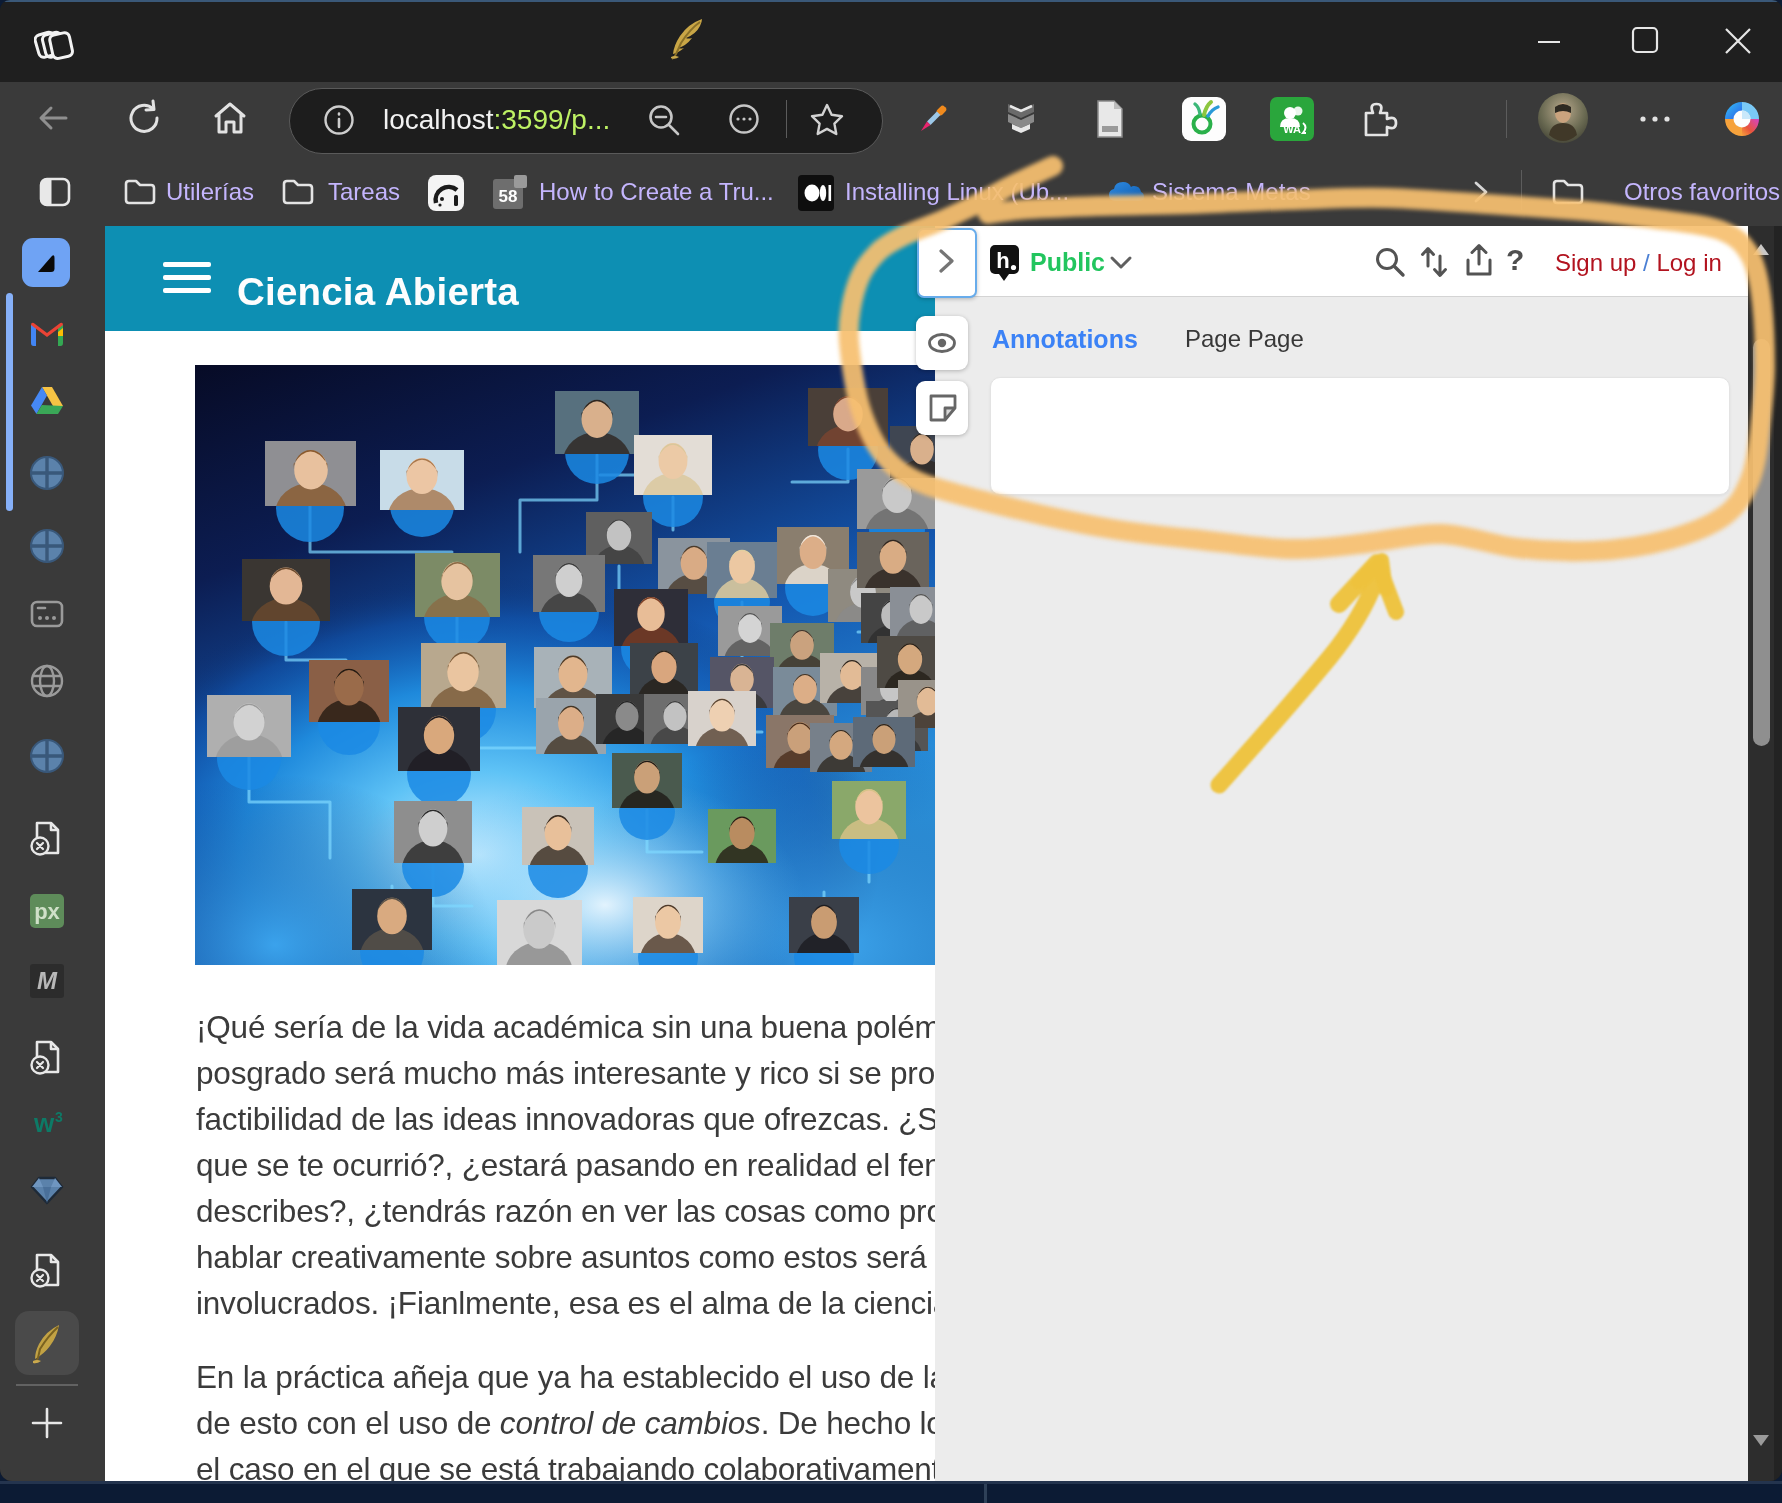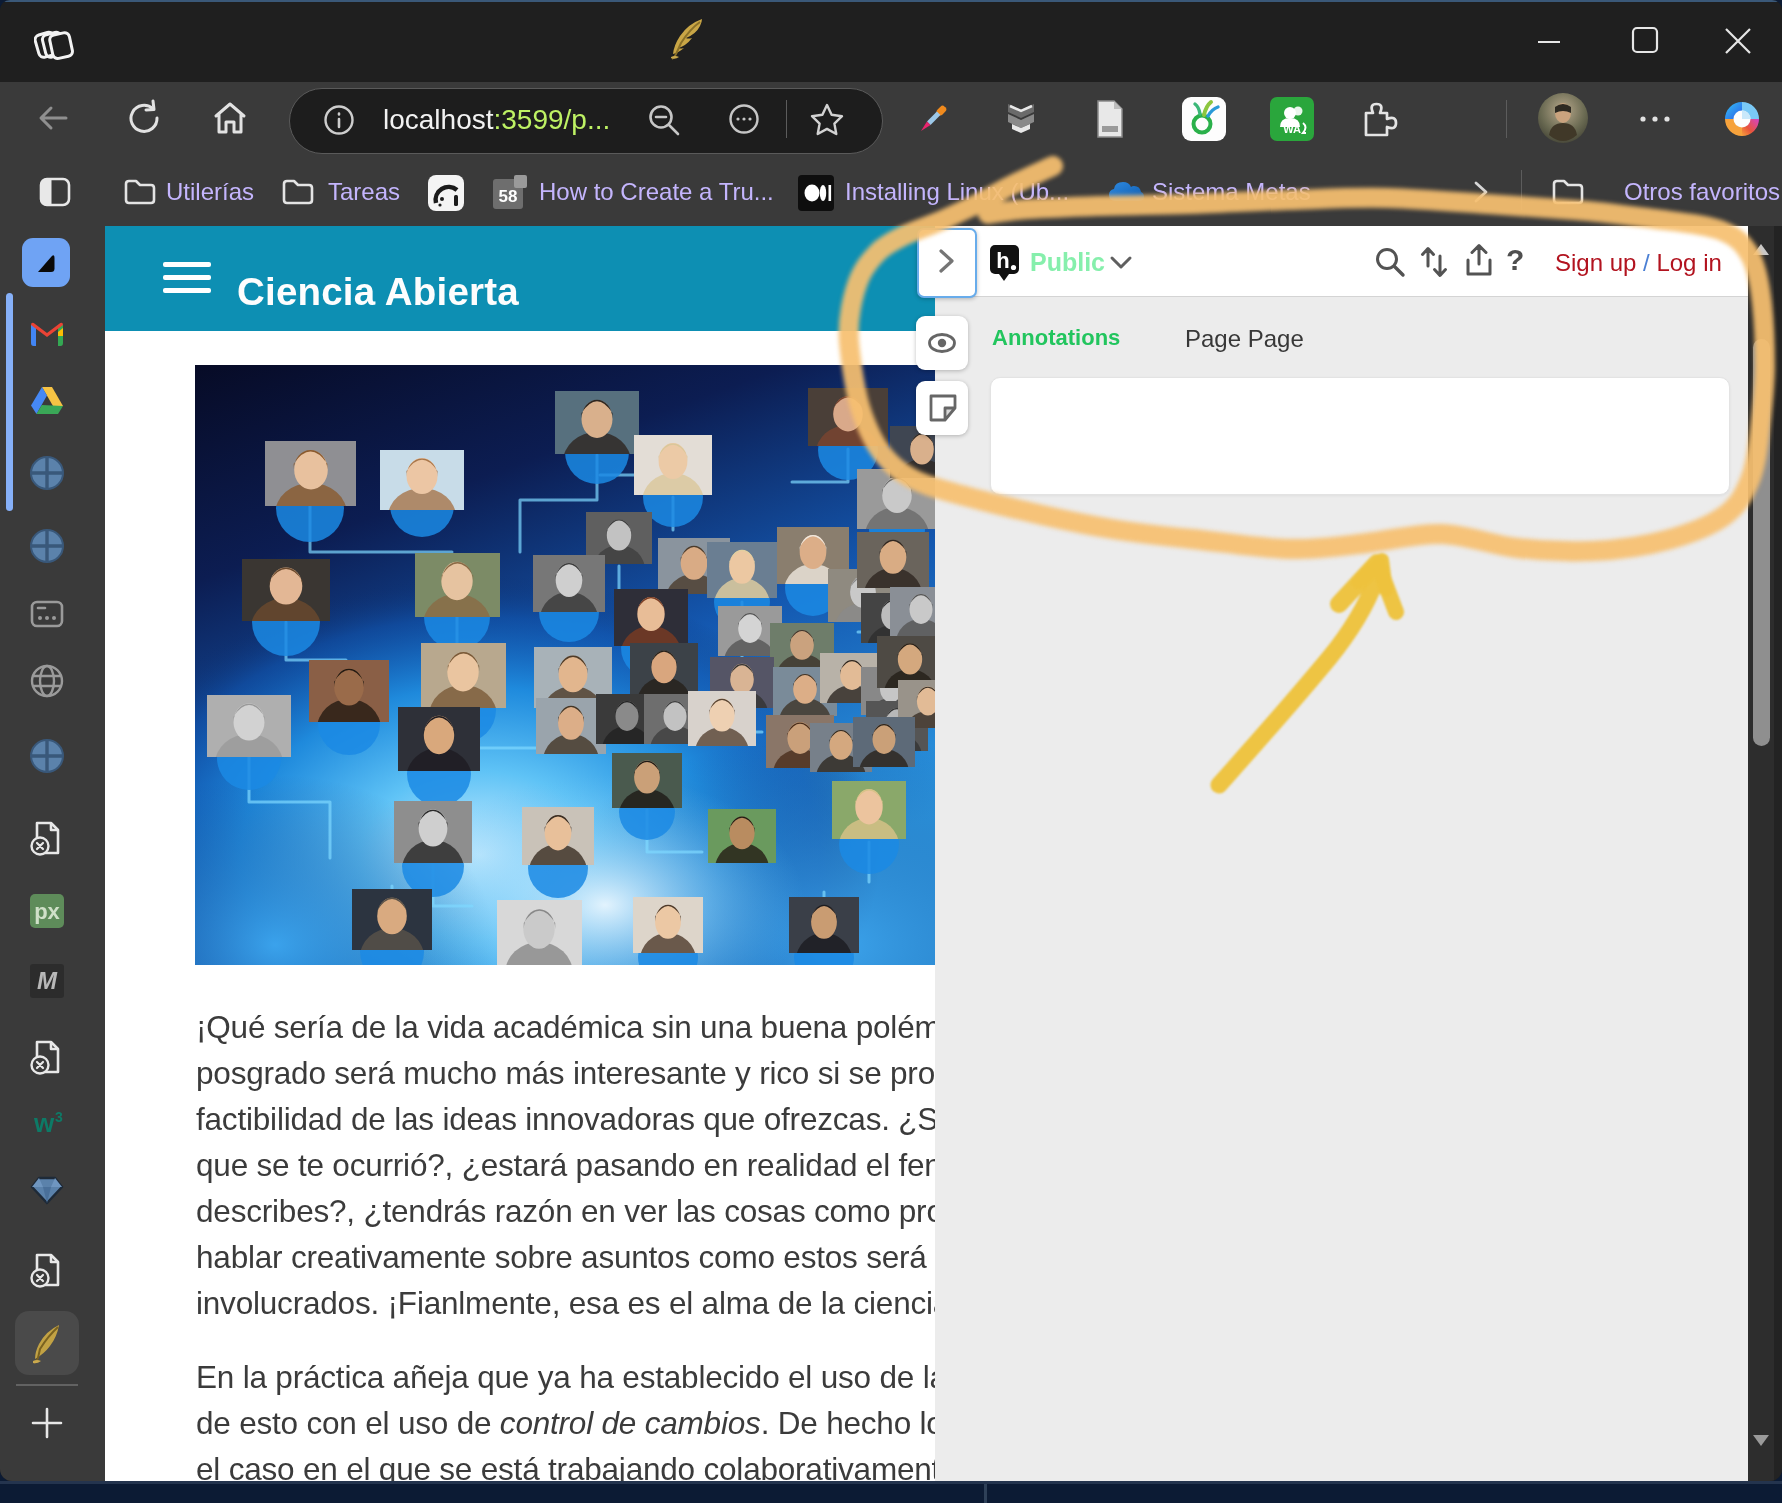--- a/index.html
+++ b/index.html
@@ -749,21 +749,21 @@
 <div class="abs ptext" style="left:196px;top:1405px">de esto con el uso de <i>control de cambios</i>. De hecho lo más común es que se trabaje</div>
 <div class="abs ptext" style="left:196px;top:1451px">el caso en el que se está trabajando colaborativamente en un documento.</div>
 <div class="abs" style="left:935px;top:296px;width:820px;height:1185px;background:#ececec"></div>
 <div class="abs" style="left:935px;top:226px;width:820px;height:70px;background:#ffffff;border-bottom:1px solid #d4d4d4"></div>
 <svg class="abs" style="left:990px;top:245px;" width="32" height="38" viewBox="0 0 32 38">
       <rect width="29" height="29" rx="5" fill="#111"></rect>
 <path d="M 9 29 L 19 29 L 14 36 Z" fill="#111"></path>
 <text x="13" y="23" font-size="22" font-weight="bold" fill="#fff" text-anchor="middle" font-family="Liberation Sans">h</text>
 <circle cx="23.5" cy="22.5" r="2.6" fill="#fff"></circle>
     </svg>
-<div class="abs" style="left:1030px;top:248px;font-size:25px;font-weight:bold;color:#86efac">Public</div>
+<div class="abs" style="left:1030px;top:248px;font-size:25px;font-weight:bold;color:#22c55e">Public</div>
 <svg class="abs" style="left:1108px;top:252px;" width="26" height="22" viewBox="0 0 26 22">
       <path d="M 4 6 L 13 15 L 22 6" stroke="#5f5f5f" stroke-width="3" fill="none" stroke-linecap="round" stroke-linejoin="round"></path>
     </svg>
 <svg class="abs" style="left:1372px;top:244px;" width="36" height="36" viewBox="0 0 36 36">
       <circle cx="15" cy="15" r="9.5" stroke="#535353" stroke-width="3" fill="none"></circle>
 <path d="M 22.5 22.5 L 31 31" stroke="#535353" stroke-width="3.4" stroke-linecap="round"></path>
     </svg>
 <svg class="abs" style="left:1416px;top:244px;" width="36" height="36" viewBox="0 0 36 36">
       <g stroke="#535353" stroke-width="3" fill="none" stroke-linecap="round" stroke-linejoin="round">
 <path d="M 12 22 L 12 5 M 6.5 10.5 L 12 4.5 L 17.5 10.5"></path>
@@ -771,21 +771,21 @@
       </g>
     </svg>
 <svg class="abs" style="left:1460px;top:242px;" width="38" height="38" viewBox="0 0 38 38">
       <g stroke="#535353" stroke-width="3" fill="none" stroke-linecap="round" stroke-linejoin="round">
 <path d="M 19 4 L 19 22 M 12 10.5 L 19 3.5 L 26 10.5"></path>
 <path d="M 8 18 L 8 32 L 30 32 L 30 18"></path>
       </g>
     </svg>
 <div class="abs" style="left:1506px;top:243px;font-size:30px;font-weight:bold;color:#4f4f4f">?</div>
 <div class="abs" style="left:1555px;top:249px;font-size:24px;color:#b2131f">Sign up <span style="color:#4a7fd4">/</span> Log in</div>
-<div class="abs" style="left:992px;top:325px;font-size:22px;font-weight:bold;color:#22c55e">Annotations</div>
+<div class="abs" style="left:992px;top:325px;font-size:25px;font-weight:bold;color:#3b82f6">Annotations</div>
 <div class="abs" style="left:1185px;top:325px;font-size:24px;color:#383838">Page Page</div>
 <div class="abs" style="left:990px;top:377px;width:738px;height:116px;background:#fff;border:1px solid #e3e3e3;border-radius:10px;box-shadow:0 1px 3px rgba(0,0,0,0.06)"></div>
 <div class="abs" style="left:917px;top:228px;width:56px;height:66px;background:#fff;border:2px solid #68aceb;border-radius:7px;box-shadow:0 1px 4px rgba(0,0,0,0.25)"></div>
 <svg class="abs" style="left:931px;top:246px;" width="30" height="30" viewBox="0 0 30 30">
       <path d="M 10 5 L 21 15 L 10 25" stroke="#757575" stroke-width="3.2" fill="none" stroke-linecap="round" stroke-linejoin="round"></path>
     </svg>
 <div class="abs" style="left:916px;top:316px;width:52px;height:54px;background:#fff;border-radius:9px;box-shadow:0 1px 4px rgba(0,0,0,0.25)"></div>
 <svg class="abs" style="left:922px;top:324px;" width="40" height="38" viewBox="0 0 40 38">
       <ellipse cx="20" cy="19" rx="12.5" ry="8.5" stroke="#666" stroke-width="2.8" fill="none"></ellipse>
 <circle cx="20" cy="19" r="4.2" fill="#666"></circle>

